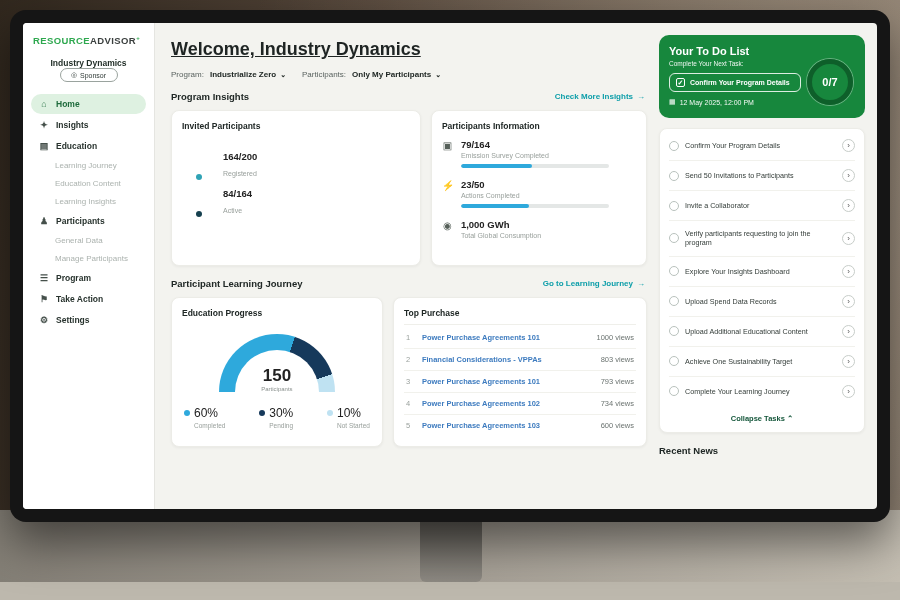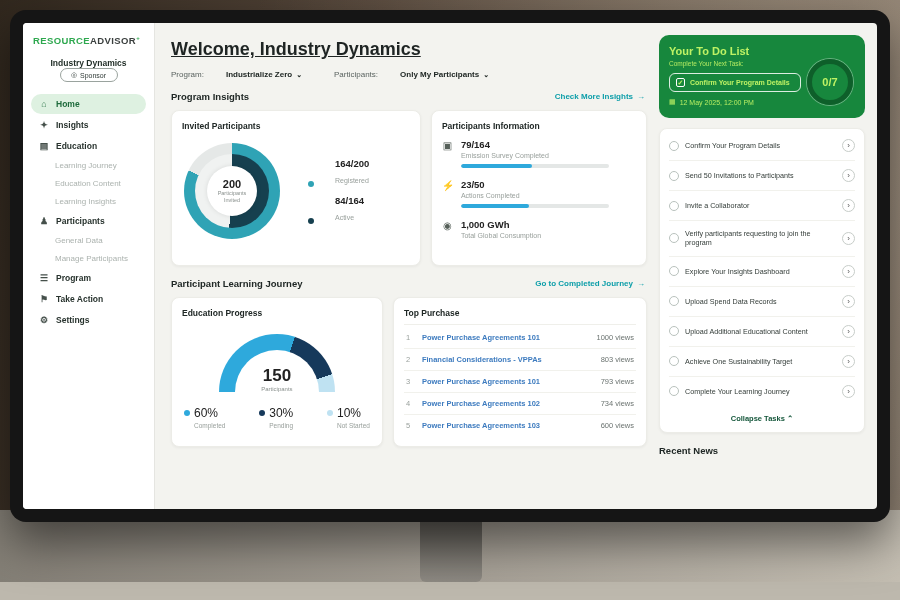--- a/index.html
+++ b/index.html
@@ -33,21 +33,21 @@
   .nav-item { display:flex; align-items:center; gap:7px; font-size:8.5px; font-weight:bold; color:#28332E;
     padding:5px 8px; border-radius:12px; margin:1px 0; cursor:pointer; }
   .nav-item.sub { padding:4px 8px 4px 24px; color:#ABB2AE; font-weight:normal; font-size:8px; }
   .nav-item.active { background:#DEF1E1; color:#1E6B3C; }
   .nav-ic { font-size:9px; width:10px; text-align:center; color:#45504B; }
   .nav-item.active .nav-ic { color:#1E6B3C; }
 
   
   .main { flex:1; min-width:0; padding:12px 12px 0 16px; }
   .page-title { font-size:18px; font-weight:bold; color:#1E2423; margin:4px 0 10px;text-decoration:underline; }
-  .filters { display:flex; align-items:center; gap:22px; font-size:8px; color:#5A6360; margin-bottom:12px; }
+  .filters { display:flex; align-items:center; gap:6px; font-size:8px; color:#5A6360; margin-bottom:12px; }
   .f-select { display:flex; align-items:center; gap:4px; font-weight:bold; color:#20282 5; color:#202825; cursor:pointer; margin-right:10px; }
   .chev { font-size:7px; color:#202825; }
   .sec-head { display:flex; justify-content:space-between; align-items:center; margin:2px 2px 8px 0; }
   .sec-title { font-size:9.5px; font-weight:bold; color:#20282 6; color:#202826; }
   .sec-link { font-size:8px; font-weight:bold; color:#0C9EA9; display:flex; gap:4px; align-items:center; cursor:pointer; text-decoration:none; }
 
   .cards-row { display:flex; gap:10px; margin-bottom:12px; }
   .card { background:#fff; border:1px solid #ECECE7; border-radius:8px; box-shadow:0 1px 3px rgba(0,0,0,.05); padding:10px; }
   .card-title { font-size:8.5px; font-weight:bold; color:#202826; margin-bottom:8px; }
   .invited { flex:5.4; } .info { flex:4.6; }
@@ -89,21 +89,21 @@
 
   .lessons .card-title { border-bottom:1px solid #EFEFEA; padding-bottom:6px; margin-bottom:2px; }
   .lesson-row { display:flex; align-items:center; gap:8px; padding:6px 2px; border-bottom:1px solid #F1F1EC; font-size:7.5px; }
   .lesson-row:last-child { border-bottom:none; }
   .l-rank { color:#9AA19D; width:8px; }
   .l-title { color:#3D7BBF; font-weight:bold; flex:1; cursor:pointer; }
   .l-views { color:#6B7370; }
 
   
   .right { width:218px; padding:12px 12px 0 0; flex-shrink:0; }
-  .todo-card { background:#17873D; border-radius:10px; padding:10px 10px 12px; color:#bef264; position:relative; margin-bottom:10px; }
+  .todo-card { background:#17873D; border-radius:10px; padding:10px 10px 12px; color:#ffffff; position:relative; margin-bottom:10px; }
   .todo-title { font-size:11px; font-weight:bold; margin-bottom:3px; }
   .todo-sub { font-size:6.5px; opacity:.92; margin-bottom:6px; }
   .next-task { display:flex; align-items:center; gap:5px; border:1px solid rgba(255,255,255,.85); border-radius:6px;
     padding:4px 6px; font-size:7px; font-weight:bold; width:132px; margin-bottom:6px; cursor:pointer; }
   .ck { font-size:7px; border:1px solid #fff; border-radius:2px; width:9px; height:9px; line-height:8px; text-align:center; flex-shrink:0; }
   .due { font-size:7px; display:flex; gap:4px; align-items:center; opacity:.95; }
   .prog-circle { position:absolute; right:12px; top:24px; width:46px; height:46px; border-radius:50%;
     border:5px solid #0E5F2A; box-shadow:0 0 0 1px rgba(255,255,255,.35);
     display:flex; align-items:center; justify-content:center; font-size:11px; font-weight:bold; }
   .tasks-card { background:#fff; border:1px solid #ECECE7; border-radius:8px; padding:2px 9px; box-shadow:0 1px 3px rgba(0,0,0,.05); }
@@ -202,28 +202,20 @@
         <a class="sec-link">
           <span>Check More Insights</span>
           <span>→</span>
         </a>
       </div>
 
       <div class="cards-row">
         <div class="card invited">
           <div class="card-title">Invited Participants</div>
           <div class="donut-wrap">
-            <div class="donut">
-              <div class="donut-outer" style="background: conic-gradient(rgb(47, 163, 181) 0deg, rgb(47, 163, 181) 295.2deg, rgb(229, 232, 231) 295.2deg, rgb(229, 232, 231) 360deg);"></div>
-              <div class="donut-inner" style="background: conic-gradient(rgb(22, 64, 79) 0deg, rgb(22, 64, 79) 184.39deg, rgb(240, 242, 241) 184.39deg, rgb(240, 242, 241) 360deg);"></div>
-              <div class="donut-hole">
-                <span class="d-val">200</span>
-                <span class="d-lab">Participants Invited</span>
-              </div>
-            </div>
             <div class="legend">
               <div class="leg-item">
                 <span class="dot" style="background: rgb(47, 163, 181);"></span>
                 <div>
                   <span class="leg-val">164/200</span>
                   <span class="leg-lab">Registered</span>
                 </div>
               </div>
               <div class="leg-item">
                 <span class="dot" style="background: rgb(22, 64, 79);"></span>
@@ -264,21 +256,21 @@
               <div class="info-val">1,000 GWh</div>
               <div class="info-lab">Total Global Consumption</div>
             </div>
           </div>
         </div>
       </div>
 
       <div class="sec-head">
         <span class="sec-title">Participant Learning Journey</span>
         <a class="sec-link">
-          <span>Go to Completed Journey</span>
+          <span>Go to Learning Journey</span>
           <span>→</span>
         </a>
       </div>
 
       <div class="cards-row">
         <div class="card edu">
           <div class="card-title">Education Progress</div>
           <div class="gauge-area">
             <div class="gauge">
               <div class="gauge-arc" style="background: conic-gradient(from 270deg, rgb(46, 169, 220) 0deg, rgb(46, 169, 220) 108deg, rgb(22, 57, 91) 108deg, rgb(22, 57, 91) 162deg, rgb(191, 226, 242) 162deg, rgb(191, 226, 242) 180deg, transparent 180deg, transparent 360deg);"></div>

